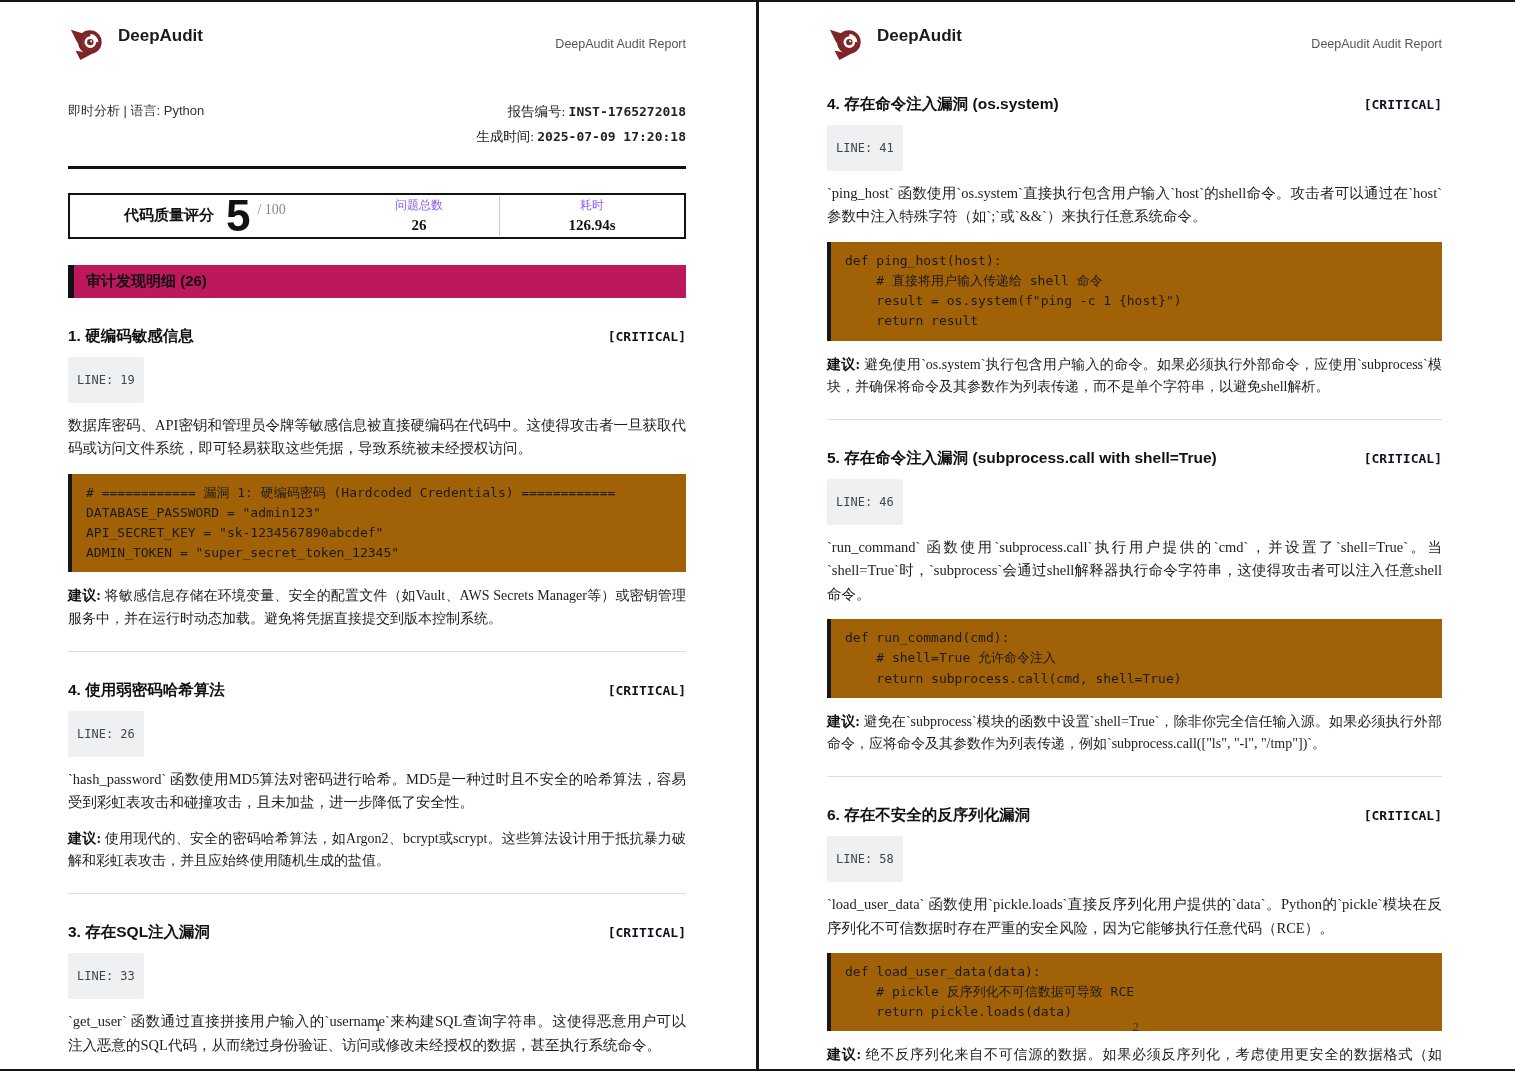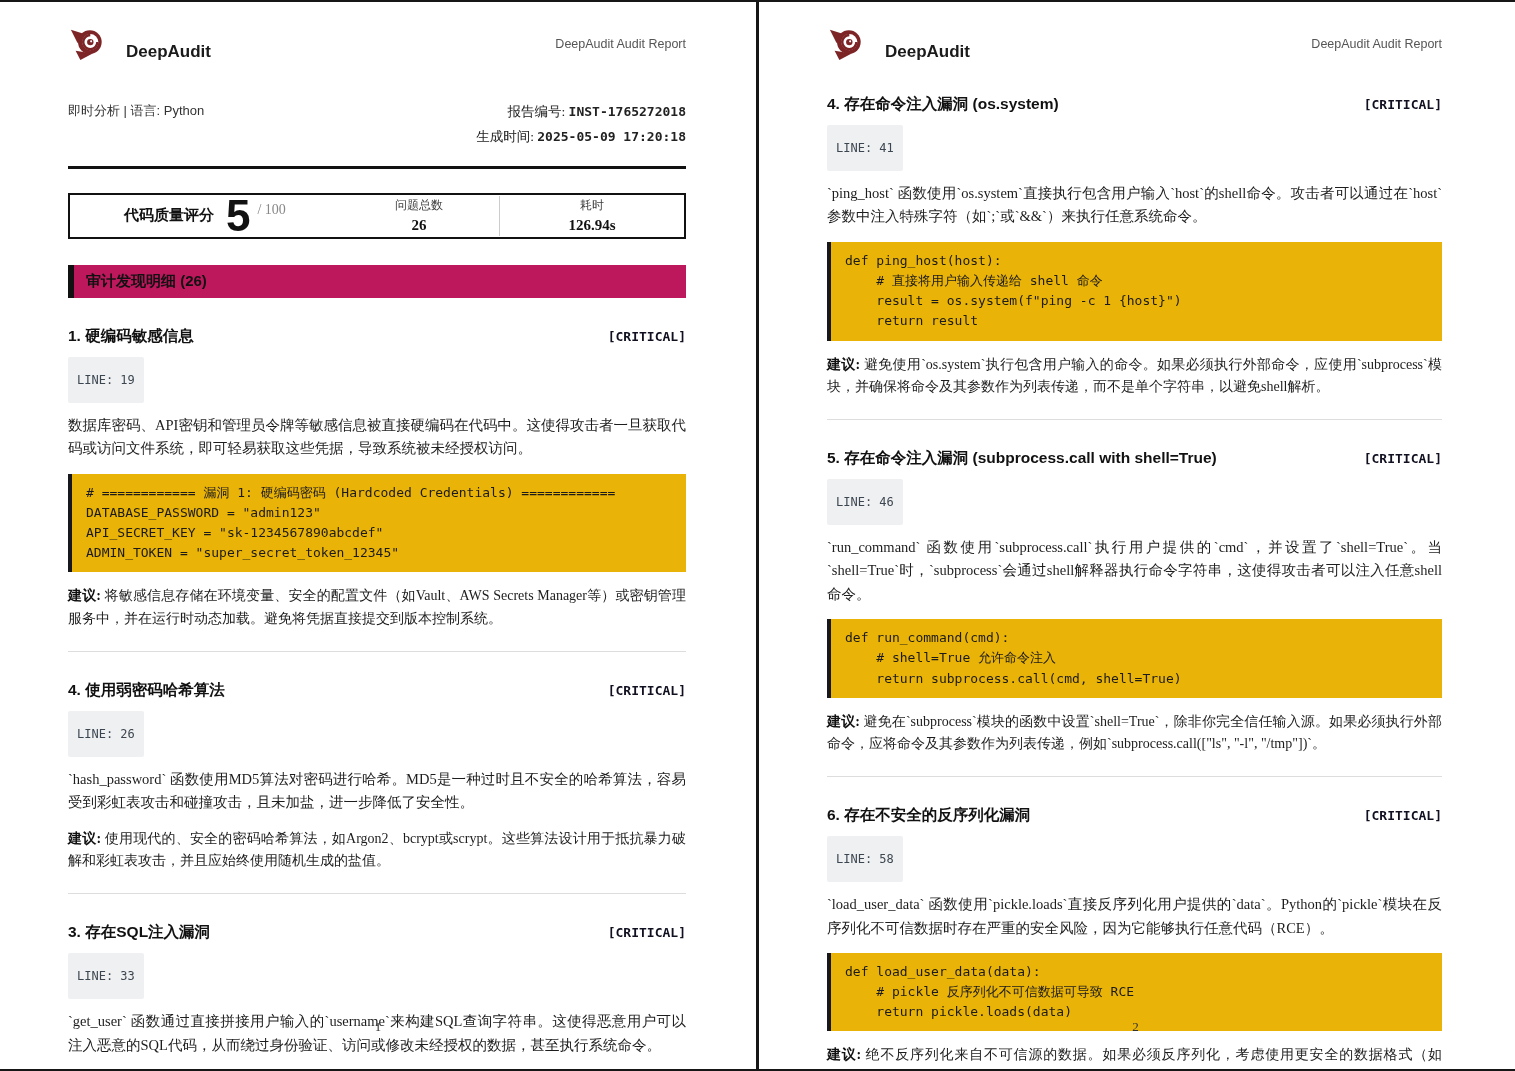--- a/index.html
+++ b/index.html
@@ -15,21 +15,21 @@
   .page{
     width:756px; height:100%;
     background:#fff; position:relative;
     padding:20px 70px 0 68px;
     overflow:hidden;
   }
   .page + .page{ border-left:3px solid #161616; }
 
   
   .hdr{ display:flex; justify-content:space-between; align-items:center; height:44px; }
-  .hdr-left{ display:flex; align-items:flex-end; gap:20px; }
+  .hdr-left{ display:flex; align-items:flex-start; gap:12px; }
   .logo-svg{ width:38px; height:36px; display:block; }
   .brand-name{ font-family:"Liberation Sans","DejaVu Sans",sans-serif; font-weight:bold; font-size:17px; color:#1b1b1b; }
   .hdr-right{ font-family:"Liberation Sans","DejaVu Sans",sans-serif; font-size:12.5px; color:#555; }
 
   
   .title-row{ display:flex; justify-content:space-between; margin-top:26px; }
   h1.report-title{ font-family:"Liberation Sans","DejaVu Sans",sans-serif; font-size:30px; font-weight:bold; color:#111; letter-spacing:1px; }
   .report-subtitle{ font-family:"Liberation Sans","DejaVu Sans",sans-serif; font-size:13px; color:#333; margin-top:10px; }
   .meta{ text-align:right; margin-top:8px; font-size:13.5px; color:#222; line-height:1.85; }
   .meta b{ font-family:"DejaVu Sans Mono","Liberation Mono",monospace; font-weight:bold; font-size:13px; }
@@ -39,21 +39,21 @@
   
   .score-box{
     margin-top:24px; border:2px solid #111; height:46px;
     display:flex; align-items:center;padding-left:40px;
   }
   .score-left{ display:flex; align-items:center; flex:1 1 auto; padding-left:14px; }
   .score-label{ font-weight:bold; font-size:15px; color:#111; }
   .score-value{ font-family:"Liberation Sans","DejaVu Sans",sans-serif; font-size:44px; font-weight:bold; color:#111; margin:0 7px 0 12px; line-height:1; }
   .score-max{ font-size:14px; color:#888; margin-top:-12px; }
   .score-col{ flex:0 0 160px; text-align:center; line-height:1.5; }
-  .score-col .lbl{ font-size:12px; color:#404040;font-family:Liberation Serif, serif; }
+  .score-col .lbl{ font-size:12px; color:#8b5cf6;font-family:Liberation Serif, serif; }
   .score-col .val{ font-size:15px; font-weight:bold; color:#111; }
   .score-col.bordered{ border-left:1px solid #ccc; flex:0 0 185px; }
 
   
   .section-bar{
     margin-top:26px; background:#be185d; border-left:6px solid #111;
     padding:7px 12px; font-family:"Liberation Sans","DejaVu Sans",sans-serif;
     font-weight:bold; font-size:15px; color:#111;
   }
 
@@ -62,21 +62,21 @@
   .finding-head{ display:flex; justify-content:space-between; align-items:baseline; }
   .finding-title{ font-family:"Liberation Sans","DejaVu Sans",sans-serif; font-size:15.5px; font-weight:bold; color:#111; }
   .severity{ font-family:"DejaVu Sans Mono","Liberation Mono",monospace; font-size:13px; font-weight:bold; color:#101020; }
   .line-badge{
     display:inline-block; margin-top:10px; background:#eff0f2; color:#3c4650;
     font-family:"DejaVu Sans Mono","Liberation Mono",monospace; font-size:12px;
     padding:16px 9px; border-radius:2px;
   }
   .finding-desc{ margin-top:11px; font-size:14.5px; line-height:1.62; text-align:justify; color:#1d1d1d; }
   .code-block{
-    margin-top:13px; background:#eab308; border-left:4px solid #17181d;
+    margin-top:13px; background:#a16207; border-left:4px solid #17181d;
     padding:9px 14px;
   }
   .code-block pre{
     font-family:"DejaVu Sans Mono","Liberation Mono",monospace;
     font-size:13px; line-height:1.55; color:#1b1b1b; white-space:pre;
   }
   .suggestion{ margin-top:13px; font-size:14px; line-height:1.62; text-align:justify; color:#1d1d1d; }
   .suggestion .sug-label{ font-weight:bold; color:#111; }
   .sep{ border:none; border-top:1px solid #ddd; margin-top:20px; }
 
@@ -111,21 +111,21 @@
       <div>
         <div class="report-subtitle">即时分析 | 语言: Python</div>
       </div>
       <div class="meta">
         <div>
           <span>报告编号:</span>
           <b>INST-1765272018</b>
         </div>
         <div>
           <span>生成时间:</span>
-          <b>2025-05-09 17:20:18</b>
+          <b>2025-07-09 17:20:18</b>
         </div>
       </div>
     </div>
 
     <hr class="hr-thick">
 
     <div class="score-box">
       <div class="score-left">
         <span class="score-label">代码质量评分</span>
         <span class="score-value">5</span>

